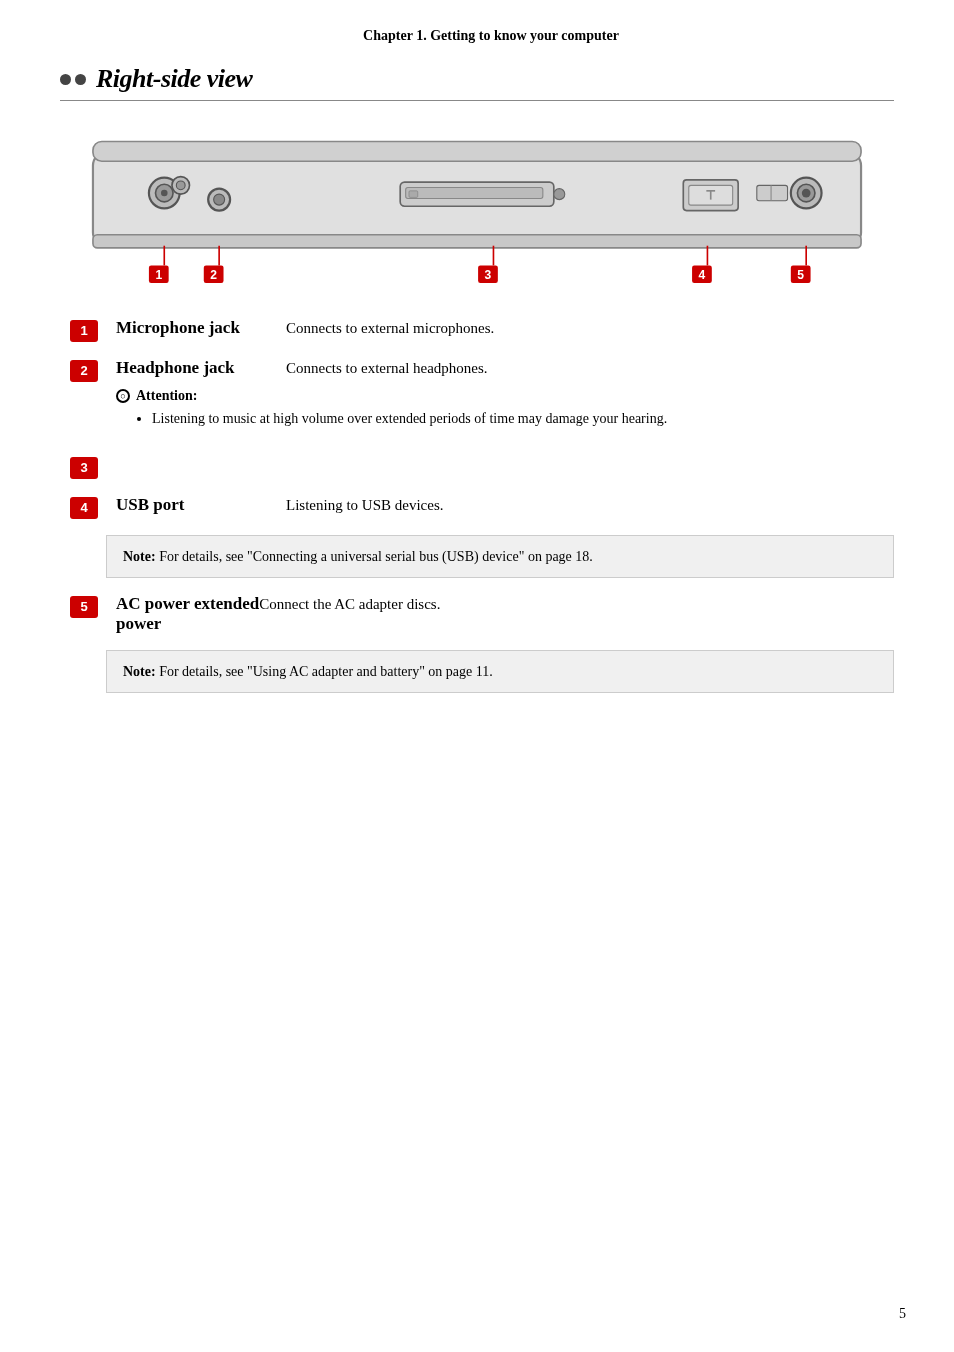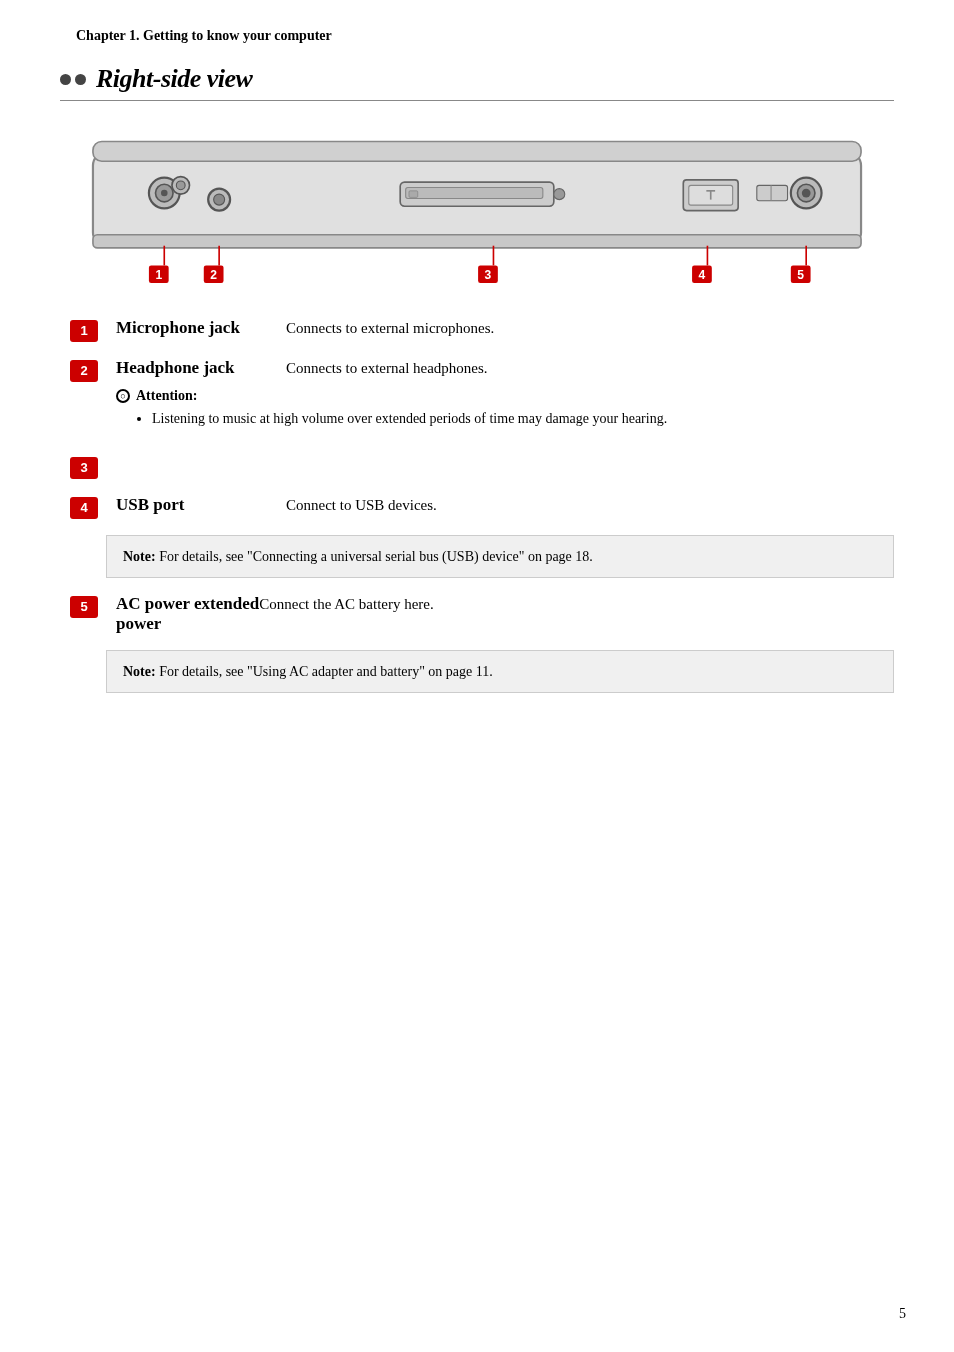--- a/index.html
+++ b/index.html
@@ -6,21 +6,21 @@
     body {
       width: 954px;
       min-height: 1352px;
       background: #fff;
       font-family: 'Times New Roman', Times, serif;
       font-size: 15px;
       color: #000;
       position: relative;
     }
     .page-header {
-      text-align: left;
+      text-align: center;
       padding: 28px 48px 0 76px;
       font-size: 14px;
       font-weight: bold;
     }
     .main-content {
       padding: 20px 60px 40px 60px;
     }
     .section-title-row {
       display: flex;
       align-items: center;
@@ -266,39 +266,39 @@
 
     <div class="item-row">
       <div class="item-badge">3</div>
     </div>
 
     <div class="item-row">
       <div class="item-badge">4</div>
       <div class="item-content">
         <div class="item-title-desc">
           <span class="item-title">USB port</span>
-          <span class="item-desc">Connect to USB devices.</span>
+          <span class="item-desc">Listening to USB devices.</span>
         </div>
       </div>
     </div>
 
     <div class="note-box">
       <strong>Note:</strong>
       <span> For details, see "Connecting a universal serial bus (USB) device" on page 18.</span>
     </div>
 
     <div class="item-row">
       <div class="item-badge">5</div>
       <div class="item-content">
         <div class="item-title-desc">
           <div class="ac-title-block">
             <span class="ac-title">AC power extended</span>
             <span class="ac-title">power</span>
           </div>
-          <span class="item-desc" style="margin-top: 2px;">Connect the AC battery here.</span>
+          <span class="item-desc" style="margin-top: 2px;">Connect the AC adapter discs.</span>
         </div>
       </div>
     </div>
 
     <div class="note-box">
       <strong>Note:</strong>
       <span> For details, see "Using AC adapter and battery" on page 11.</span>
     </div>
 
   </div>

